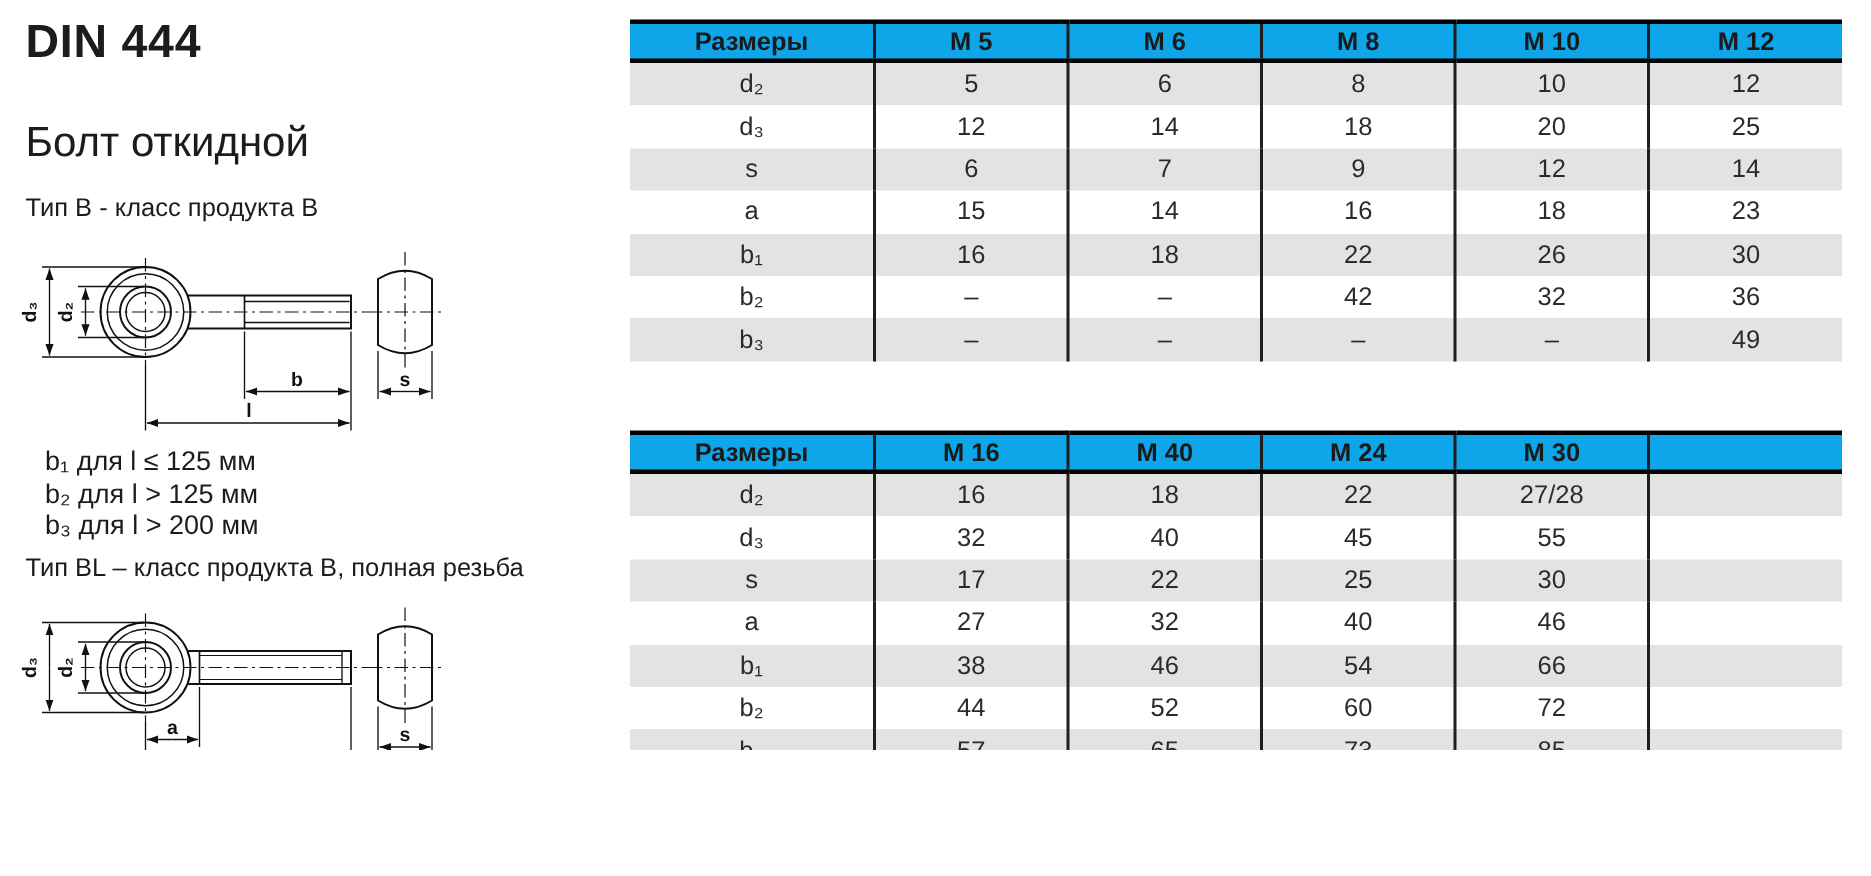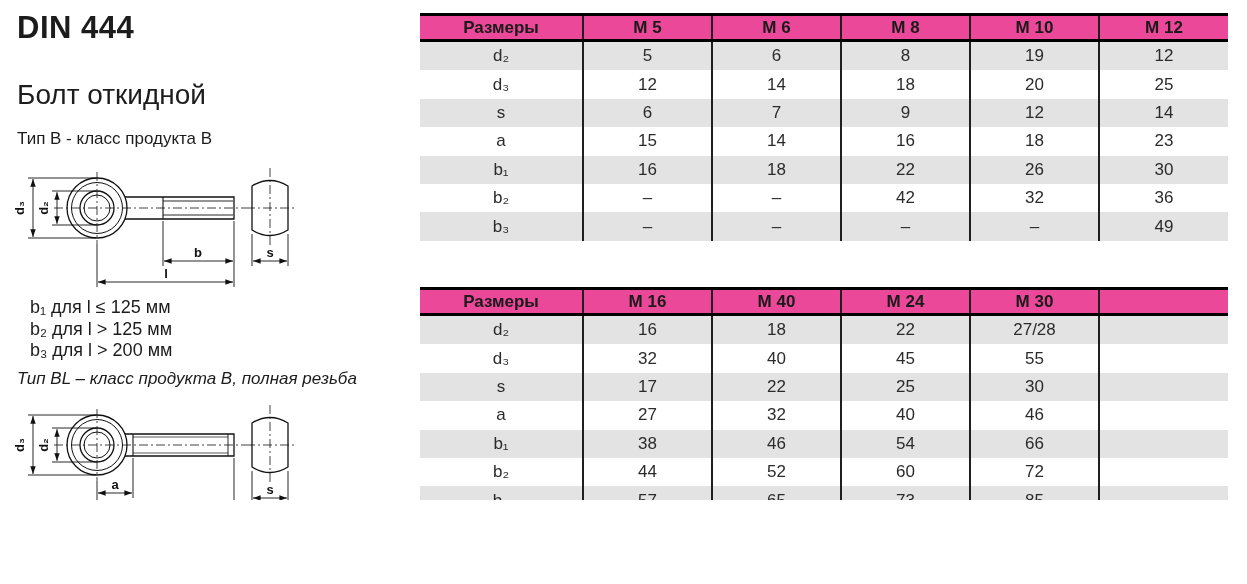--- a/index.html
+++ b/index.html
@@ -3,25 +3,25 @@
 <meta charset="utf-8">
 <style>
   html,body{margin:0;padding:0;background:#fff;}
   .page{position:relative;width:1247px;height:500px;background:#ffffff;overflow:hidden;
         font-family:"Liberation Sans","DejaVu Sans",sans-serif;color:#1c1c1c;}
   .abs{position:absolute;}
   .title{left:17px;top:10px;font-size:31px;font-weight:bold;letter-spacing:.5px;}
   .subtitle{left:17px;top:79px;font-size:28px;}
   .caption{left:17px;font-size:17px;}
   .cap-b{top:129px;}
-  .cap-bl{top:369px;font-style:italic;}
+  .cap-bl{top:369px;}
   .notes{left:30px;top:297px;font-size:18px;line-height:21.5px;}
   .tbl{position:absolute;left:420px;width:808px;border-collapse:collapse;table-layout:fixed;
        font-size:17px;}
-  .tbl th{background:#ec4899;border-top:3px solid #000;border-bottom:3px solid #000;
+  .tbl th{background:#0ea5e9;border-top:3px solid #000;border-bottom:3px solid #000;
           font-weight:bold;height:21px;padding:1px 0;color:#1a1a1a;}
   .tbl td{text-align:center;height:28.4px;padding:0;color:#2b2b2b;}
   .tbl th{text-align:center;}
   .tbl tbody tr:nth-child(odd){background:#e3e3e3;}
   .tbl td + td, .tbl th + th{border-left:2px solid #1f1f1f;}
   .t1{top:13px;}
   .t2{top:287px;}
   svg{position:absolute;}
   .dlb{font:bold 13px "Liberation Sans","DejaVu Sans",sans-serif;fill:#111;}
 </style>
@@ -162,21 +162,21 @@
           <th>M 10</th>
           <th>M 12</th>
         </tr>
       </thead>
       <tbody>
         <tr>
           <td>d₂</td>
           <td>5</td>
           <td>6</td>
           <td>8</td>
-          <td>19</td>
+          <td>10</td>
           <td>12</td>
         </tr>
         <tr>
           <td>d₃</td>
           <td>12</td>
           <td>14</td>
           <td>18</td>
           <td>20</td>
           <td>25</td>
         </tr>

